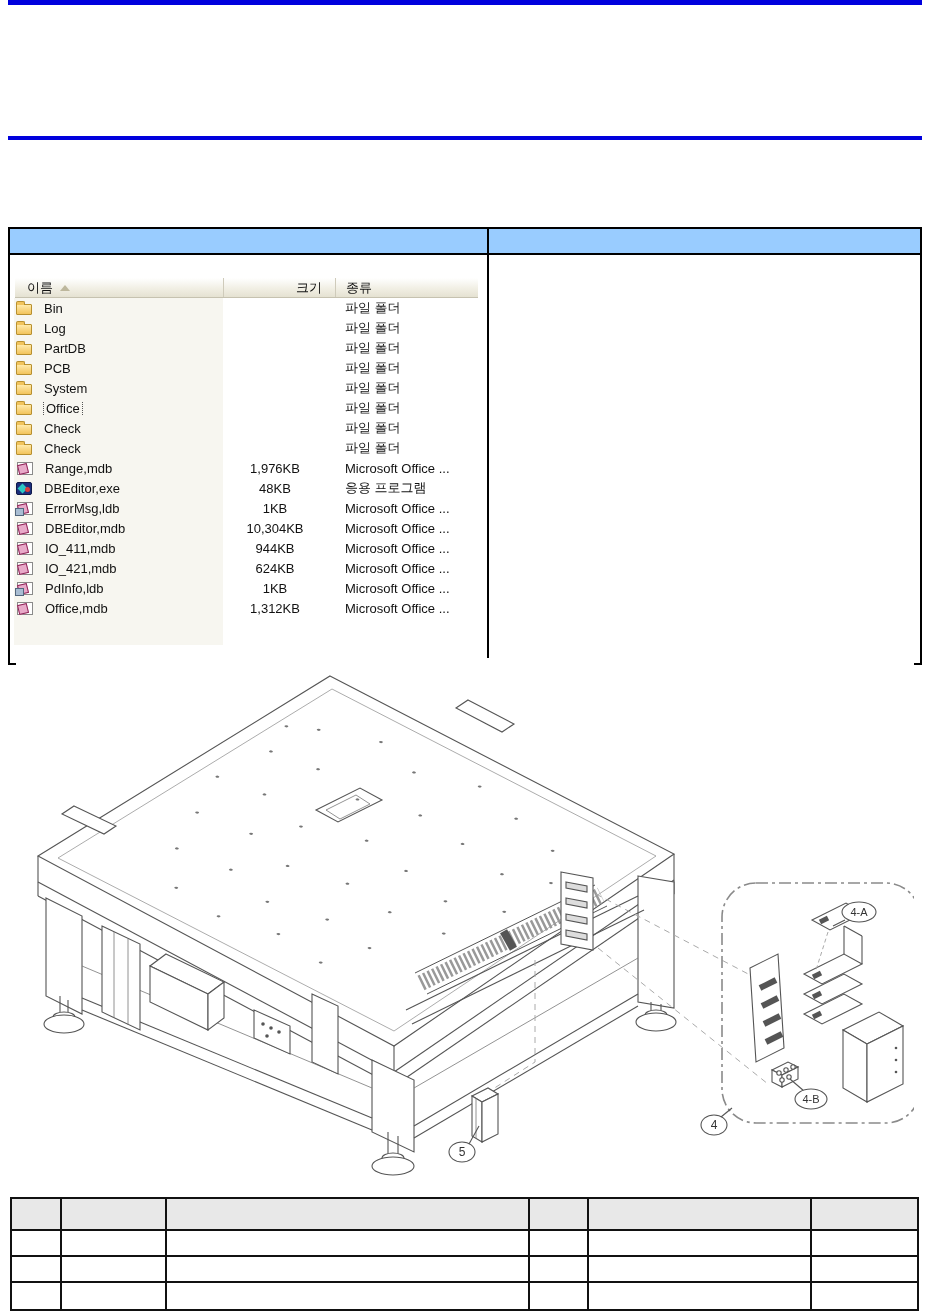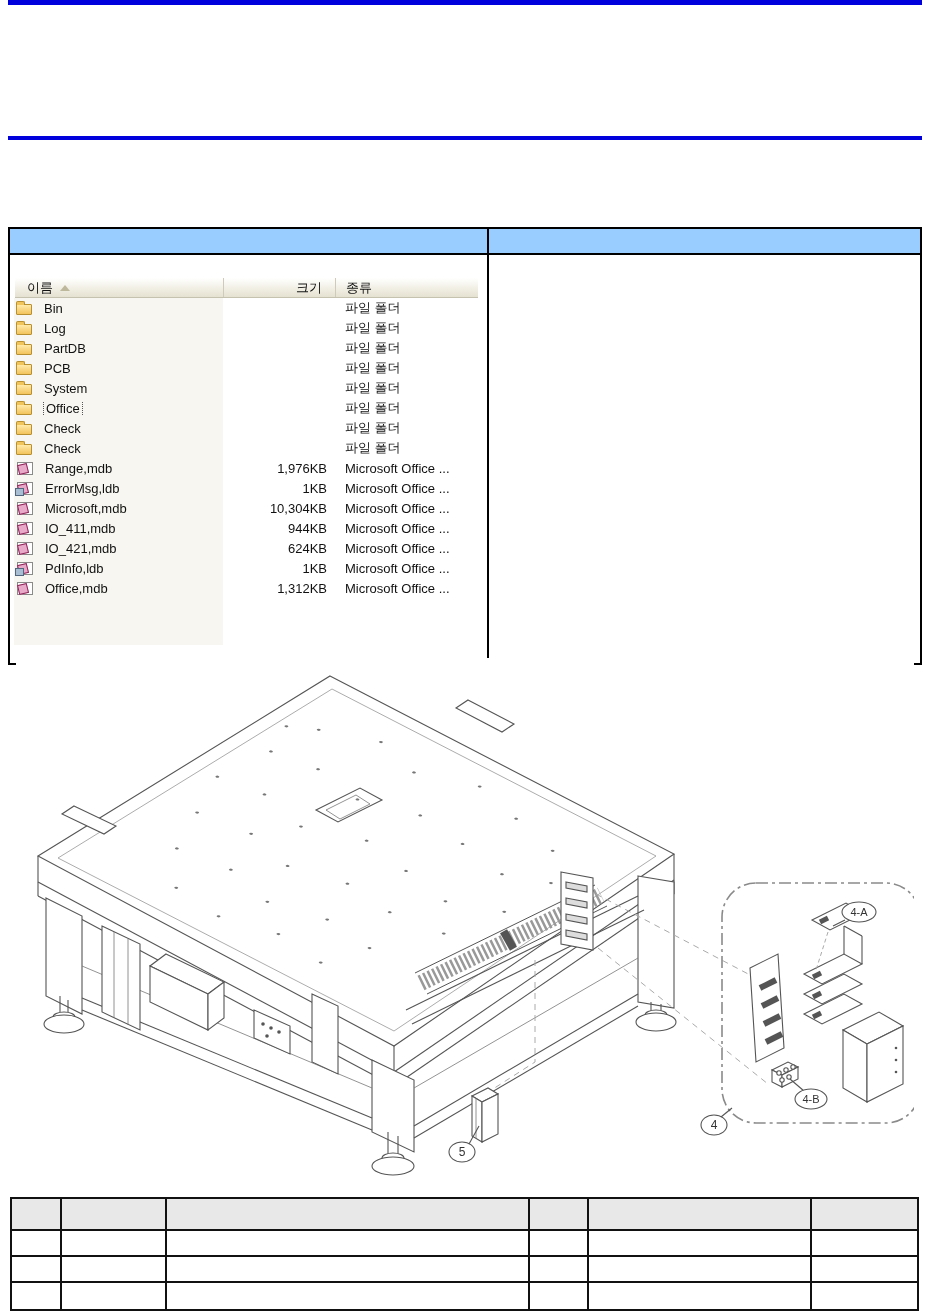--- a/index.html
+++ b/index.html
@@ -29,21 +29,21 @@
   .hcell{display:flex;align-items:center;height:100%}
   .hcell.name{width:209px;padding-left:12px;gap:7px;border-right:1px solid #CFCBBB}
   .hcell.size{width:112px;justify-content:flex-end;padding-right:13px;border-right:1px solid #CFCBBB}
   .hcell.type{flex:1;padding-left:10px}
   .sortasc{width:0;height:0;border-left:5px solid transparent;border-right:5px solid transparent;
            border-bottom:6px solid #BDB79C;display:inline-block}
   .namecol-shade{position:absolute;left:0;top:20px;width:209px;bottom:0;background:#F7F6F0}
   .xrows{position:absolute;left:0;top:20px;right:0}
   .xrow{display:flex;align-items:center;height:20px}
   .cell.name{flex:0 0 209px;display:flex;align-items:center;padding-left:2px;gap:12px;overflow:hidden;white-space:nowrap}
-  .cell.size{flex:0 0 112px;text-align:right;padding-right:8px;white-space:nowrap}
+  .cell.size{flex:0 0 112px;text-align:center;padding-right:8px;white-space:nowrap}
   .cell.type{flex:1;padding-left:10px;overflow:hidden;white-space:nowrap}
   .label.focused{outline:1px dotted #555;padding:0 2px}
 
   
   .icon{position:relative;display:inline-block;flex:0 0 16px;width:16px;height:13px}
   .icon.folder{width:15px;height:11px;margin-top:2px;background:linear-gradient(#FFE9A8,#F2C45C);
                border:1px solid #B8902F;border-radius:1px}
   .icon.folder::before{content:"";position:absolute;left:-1px;top:-4px;width:7px;height:3px;
                background:#F2C45C;border:1px solid #B8902F;border-bottom:none;border-radius:2px 2px 0 0}
   .icon.page{width:12px;height:13px;background:#fff;border:1px solid #8a8a8a;margin-left:1px}
@@ -166,30 +166,38 @@
       <div class="xrow">
         <span class="cell name">
             <i class="icon page"></i>
             <span class="label">Range,mdb</span>
           </span>
         <span class="cell size">1,976KB</span>
         <span class="cell type">Microsoft Office ...</span>
       </div>
       <div class="xrow">
         <span class="cell name">
+            <i class="icon app"></i>
+            <span class="label">DBEditor,exe</span>
+          </span>
+        <span class="cell size">48KB</span>
+        <span class="cell type">응용 프로그램</span>
+      </div>
+      <div class="xrow">
+        <span class="cell name">
             <i class="icon page lock"></i>
             <span class="label">ErrorMsg,ldb</span>
           </span>
         <span class="cell size">1KB</span>
         <span class="cell type">Microsoft Office ...</span>
       </div>
       <div class="xrow">
         <span class="cell name">
             <i class="icon page"></i>
-            <span class="label">Microsoft,mdb</span>
+            <span class="label">DBEditor,mdb</span>
           </span>
         <span class="cell size">10,304KB</span>
         <span class="cell type">Microsoft Office ...</span>
       </div>
       <div class="xrow">
         <span class="cell name">
             <i class="icon page"></i>
             <span class="label">IO_411,mdb</span>
           </span>
         <span class="cell size">944KB</span>

